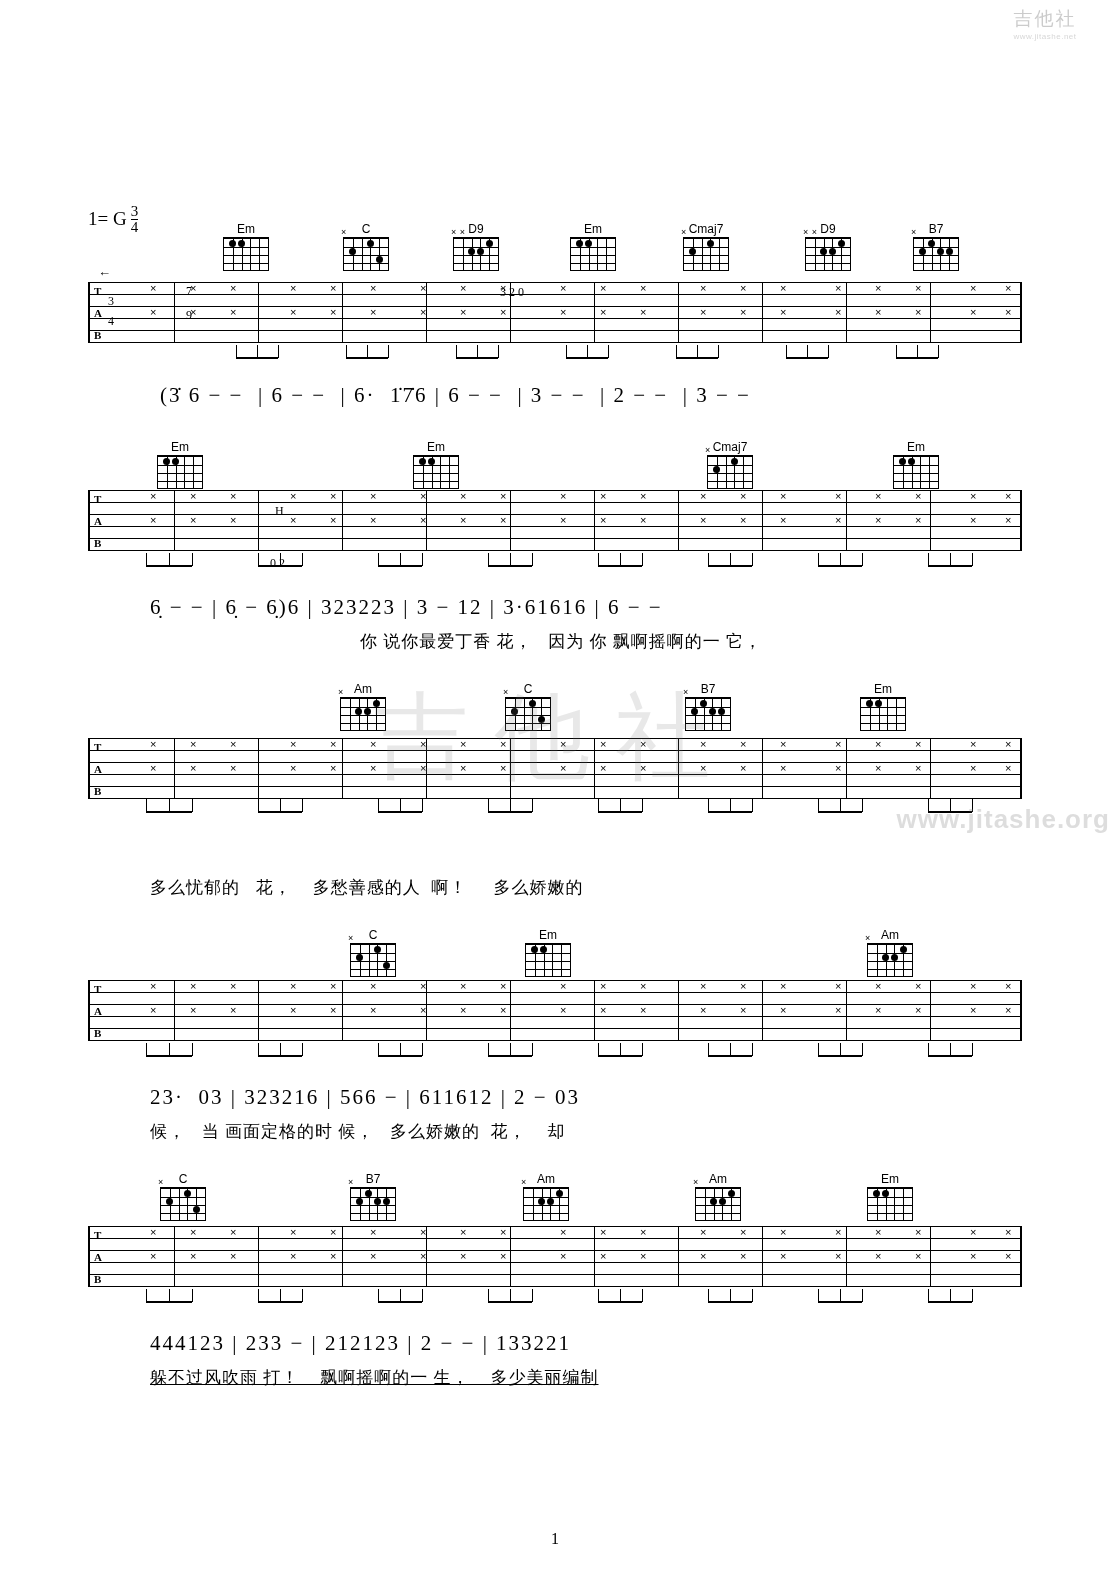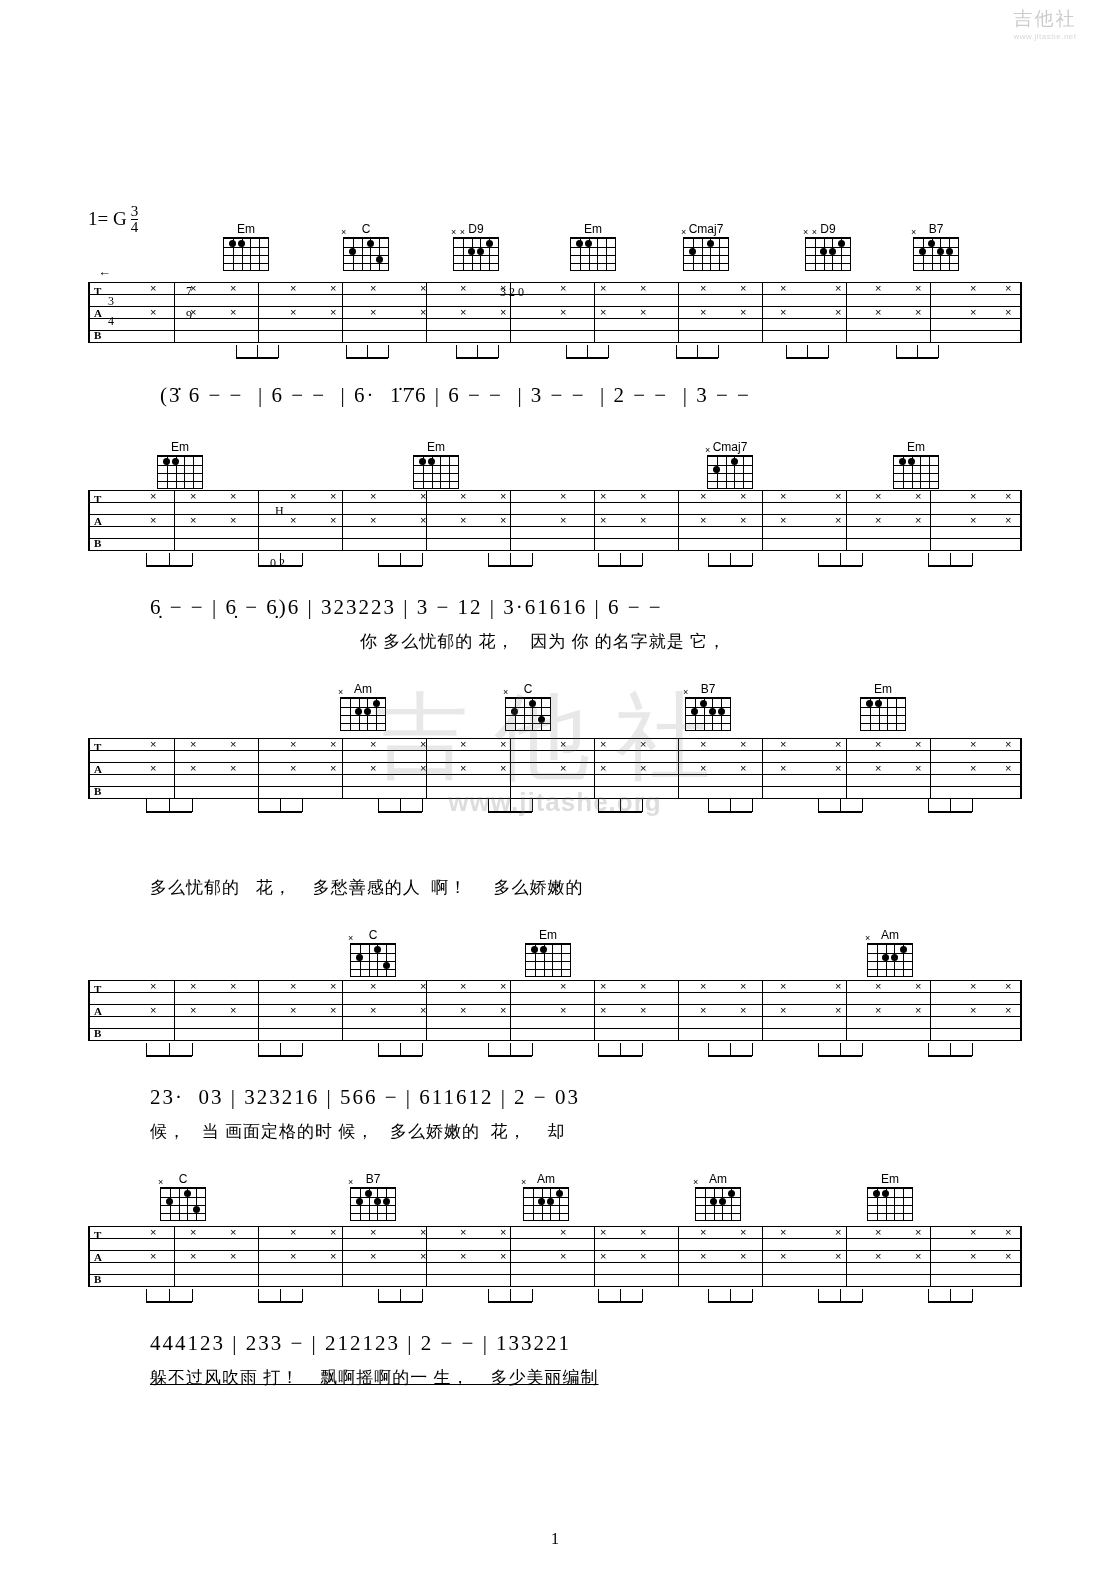--- a/index.html
+++ b/index.html
@@ -56,22 +56,23 @@
     color: rgba(120,120,120,.17);
     letter-spacing: 26px;
     font-family: "Liberation Serif", serif;
     line-height: 1;
   }
   .wm-big .url {
     font-size: 26px;
     color: rgba(120,120,120,.25);
     letter-spacing: 1px;
     font-family: "Liberation Sans", sans-serif;
-    margin-top: 2px;
+    margin-top: 19px;
     font-weight: bold;
+    text-align: right;
   }
   
   .title {
     position: absolute;
     top: 52px;
     left: 0;
     width: 1110px;
     text-align: center;
     font-size: 33px;
     letter-spacing: 3px;
@@ -624,21 +625,21 @@
       <div class="stem" style="left: 774px; top: 1px;"></div>
       <div class="beam" style="left: 840px; width: 44px; top: 13px;"></div>
       <div class="stem" style="left: 840px; top: 1px;"></div>
       <div class="stem" style="left: 862px; top: 1px;"></div>
       <div class="stem" style="left: 884px; top: 1px;"></div>
     </div>
     <div class="jpline" style="top: 596px;">
       <div class="jp" style="left: 150px; letter-spacing: 2px;">6̣ − − | 6̣ − 6̣)6 | 323223 | 3 − 12 | 3·61616 | 6 − −</div>
     </div>
     <div class="lyrline" style="top: 630px;">
-      <div class="ly" style="left: 360px; letter-spacing: 1px;">你 多么忧郁的 花，   因为 你 的名字就是 它，</div>
+      <div class="ly" style="left: 360px; letter-spacing: 1px;">你 说你最爱丁香 花，   因为 你 飘啊摇啊的一 它，</div>
     </div>
     <div class="chord" style="left: 335px; top: 682px;">
       <div class="cname">Am</div>
       <div class="grid">
         <div class="v" style="left: 8.8px;"></div>
         <div class="v" style="left: 17.6px;"></div>
         <div class="v" style="left: 26.4px;"></div>
         <div class="v" style="left: 35.2px;"></div>
         <div class="h" style="top: 8px;"></div>
         <div class="h" style="top: 16px;"></div>

